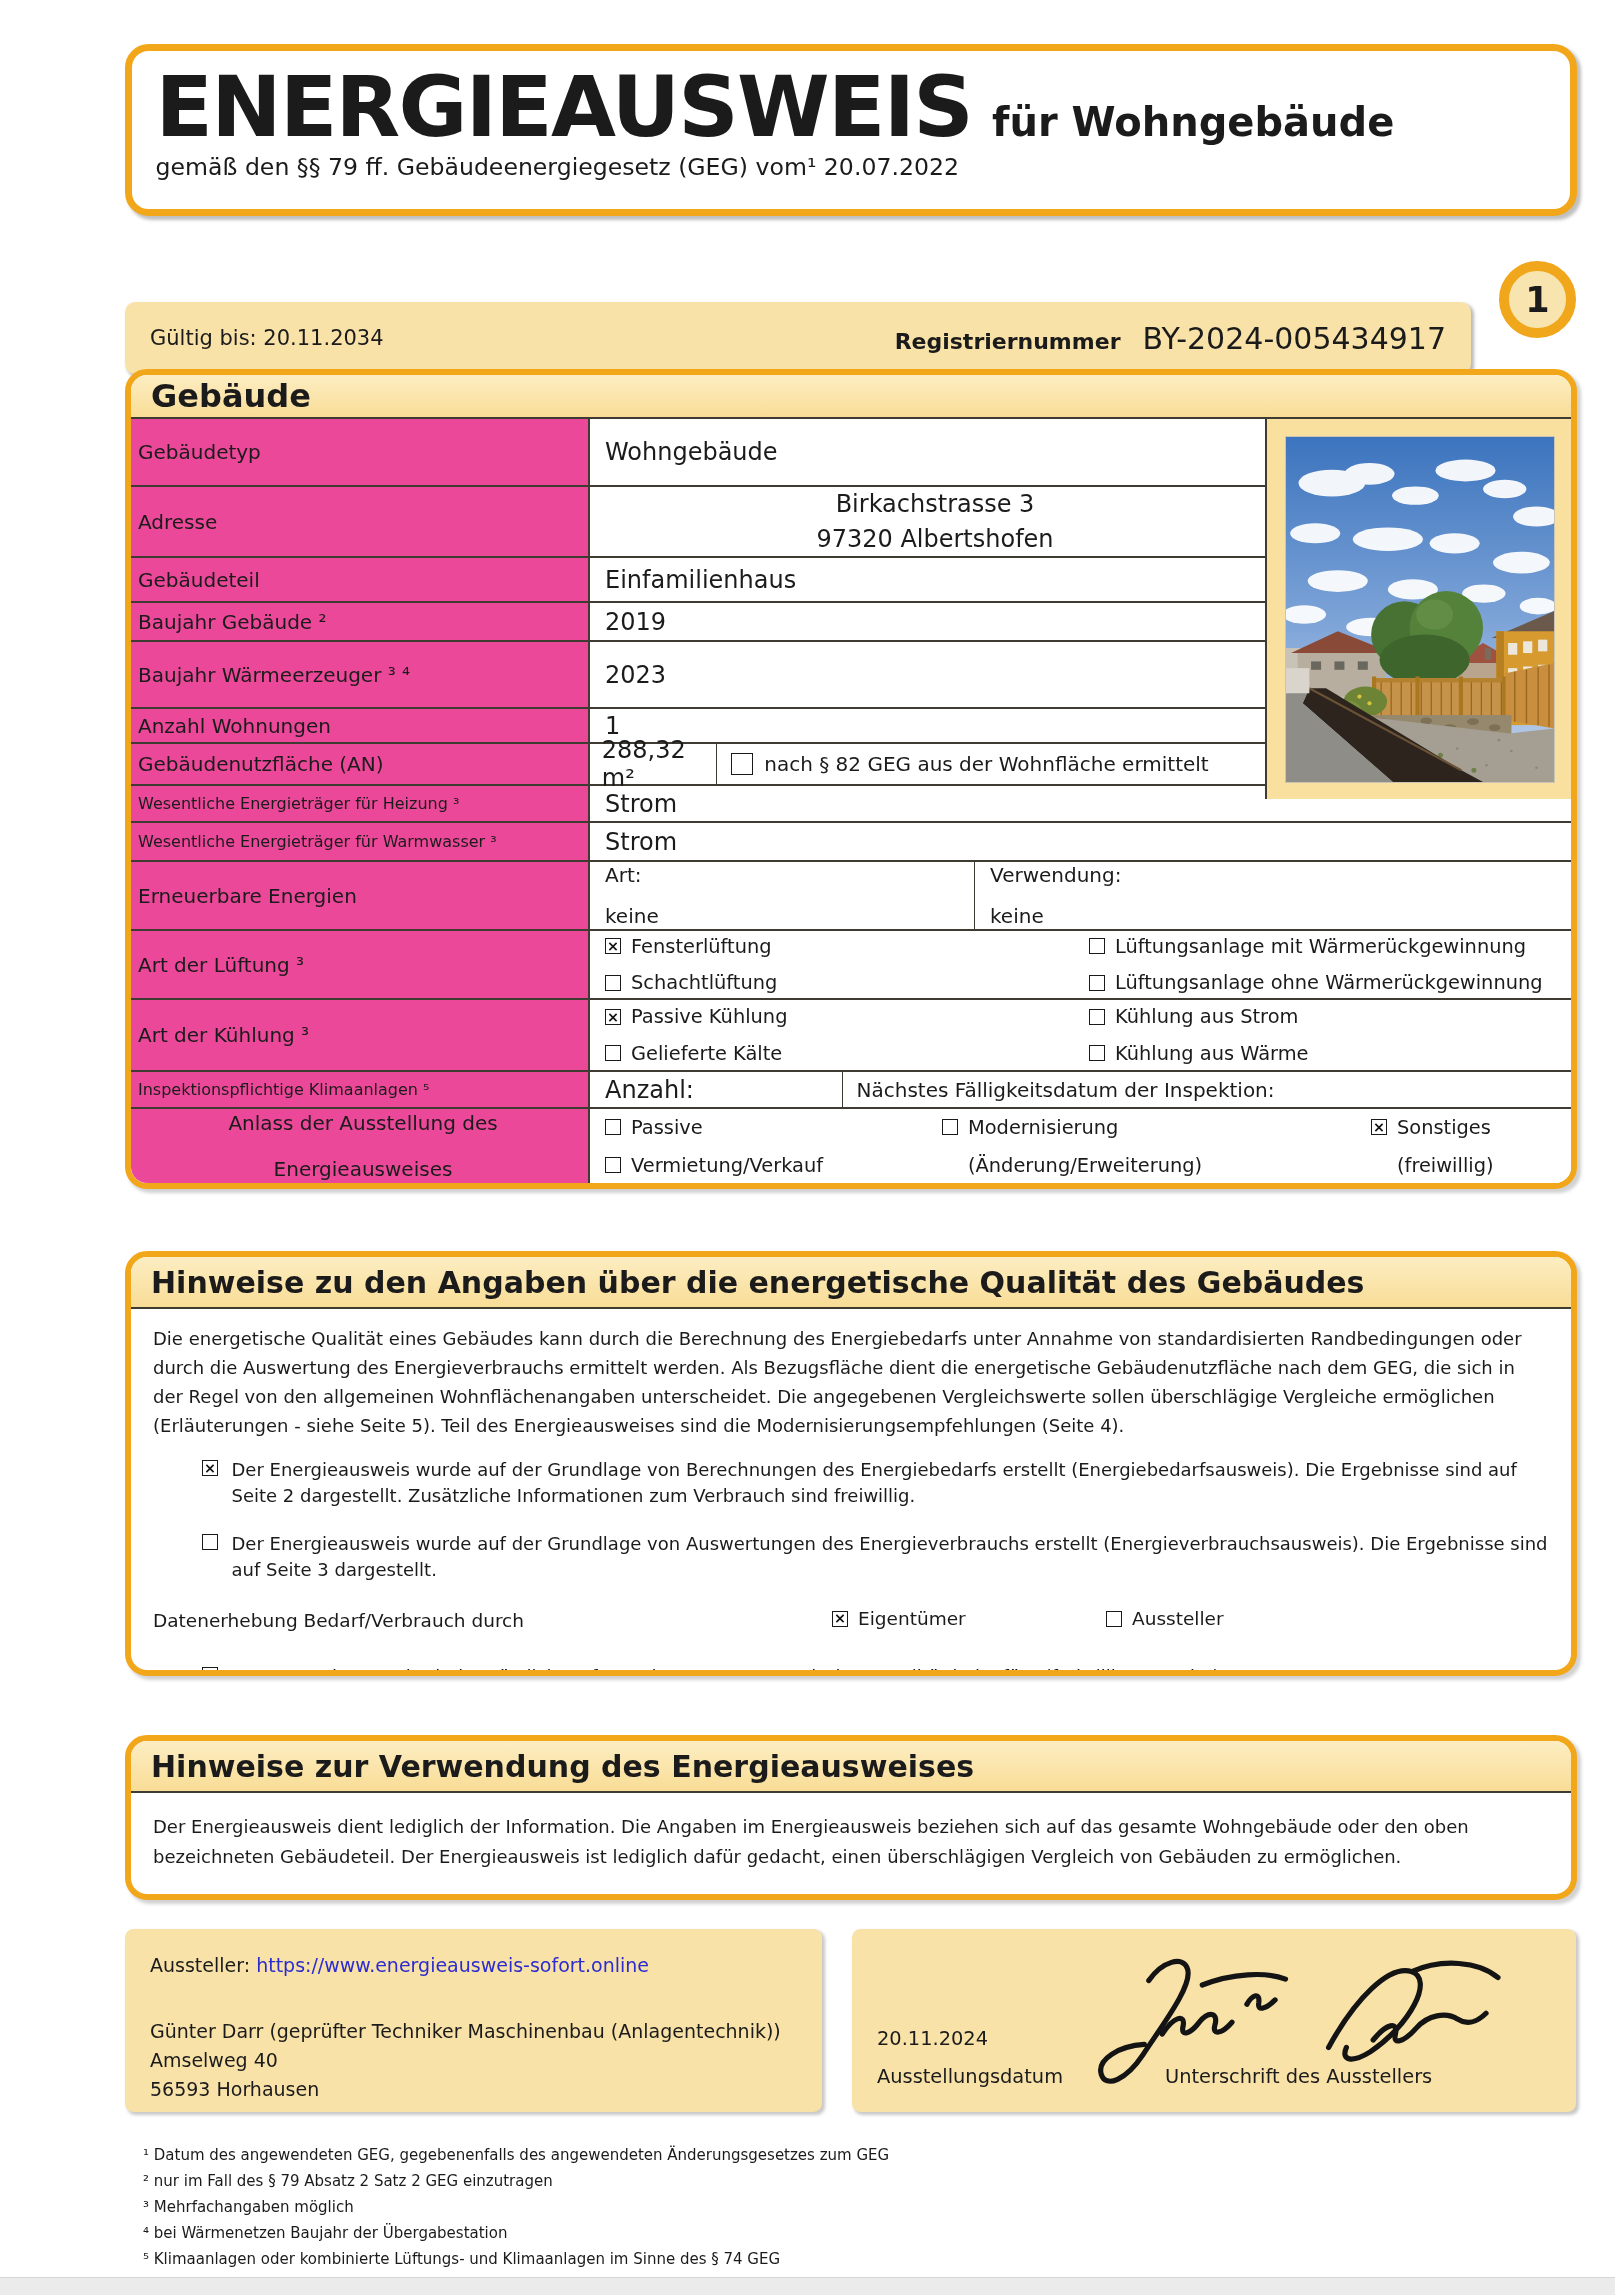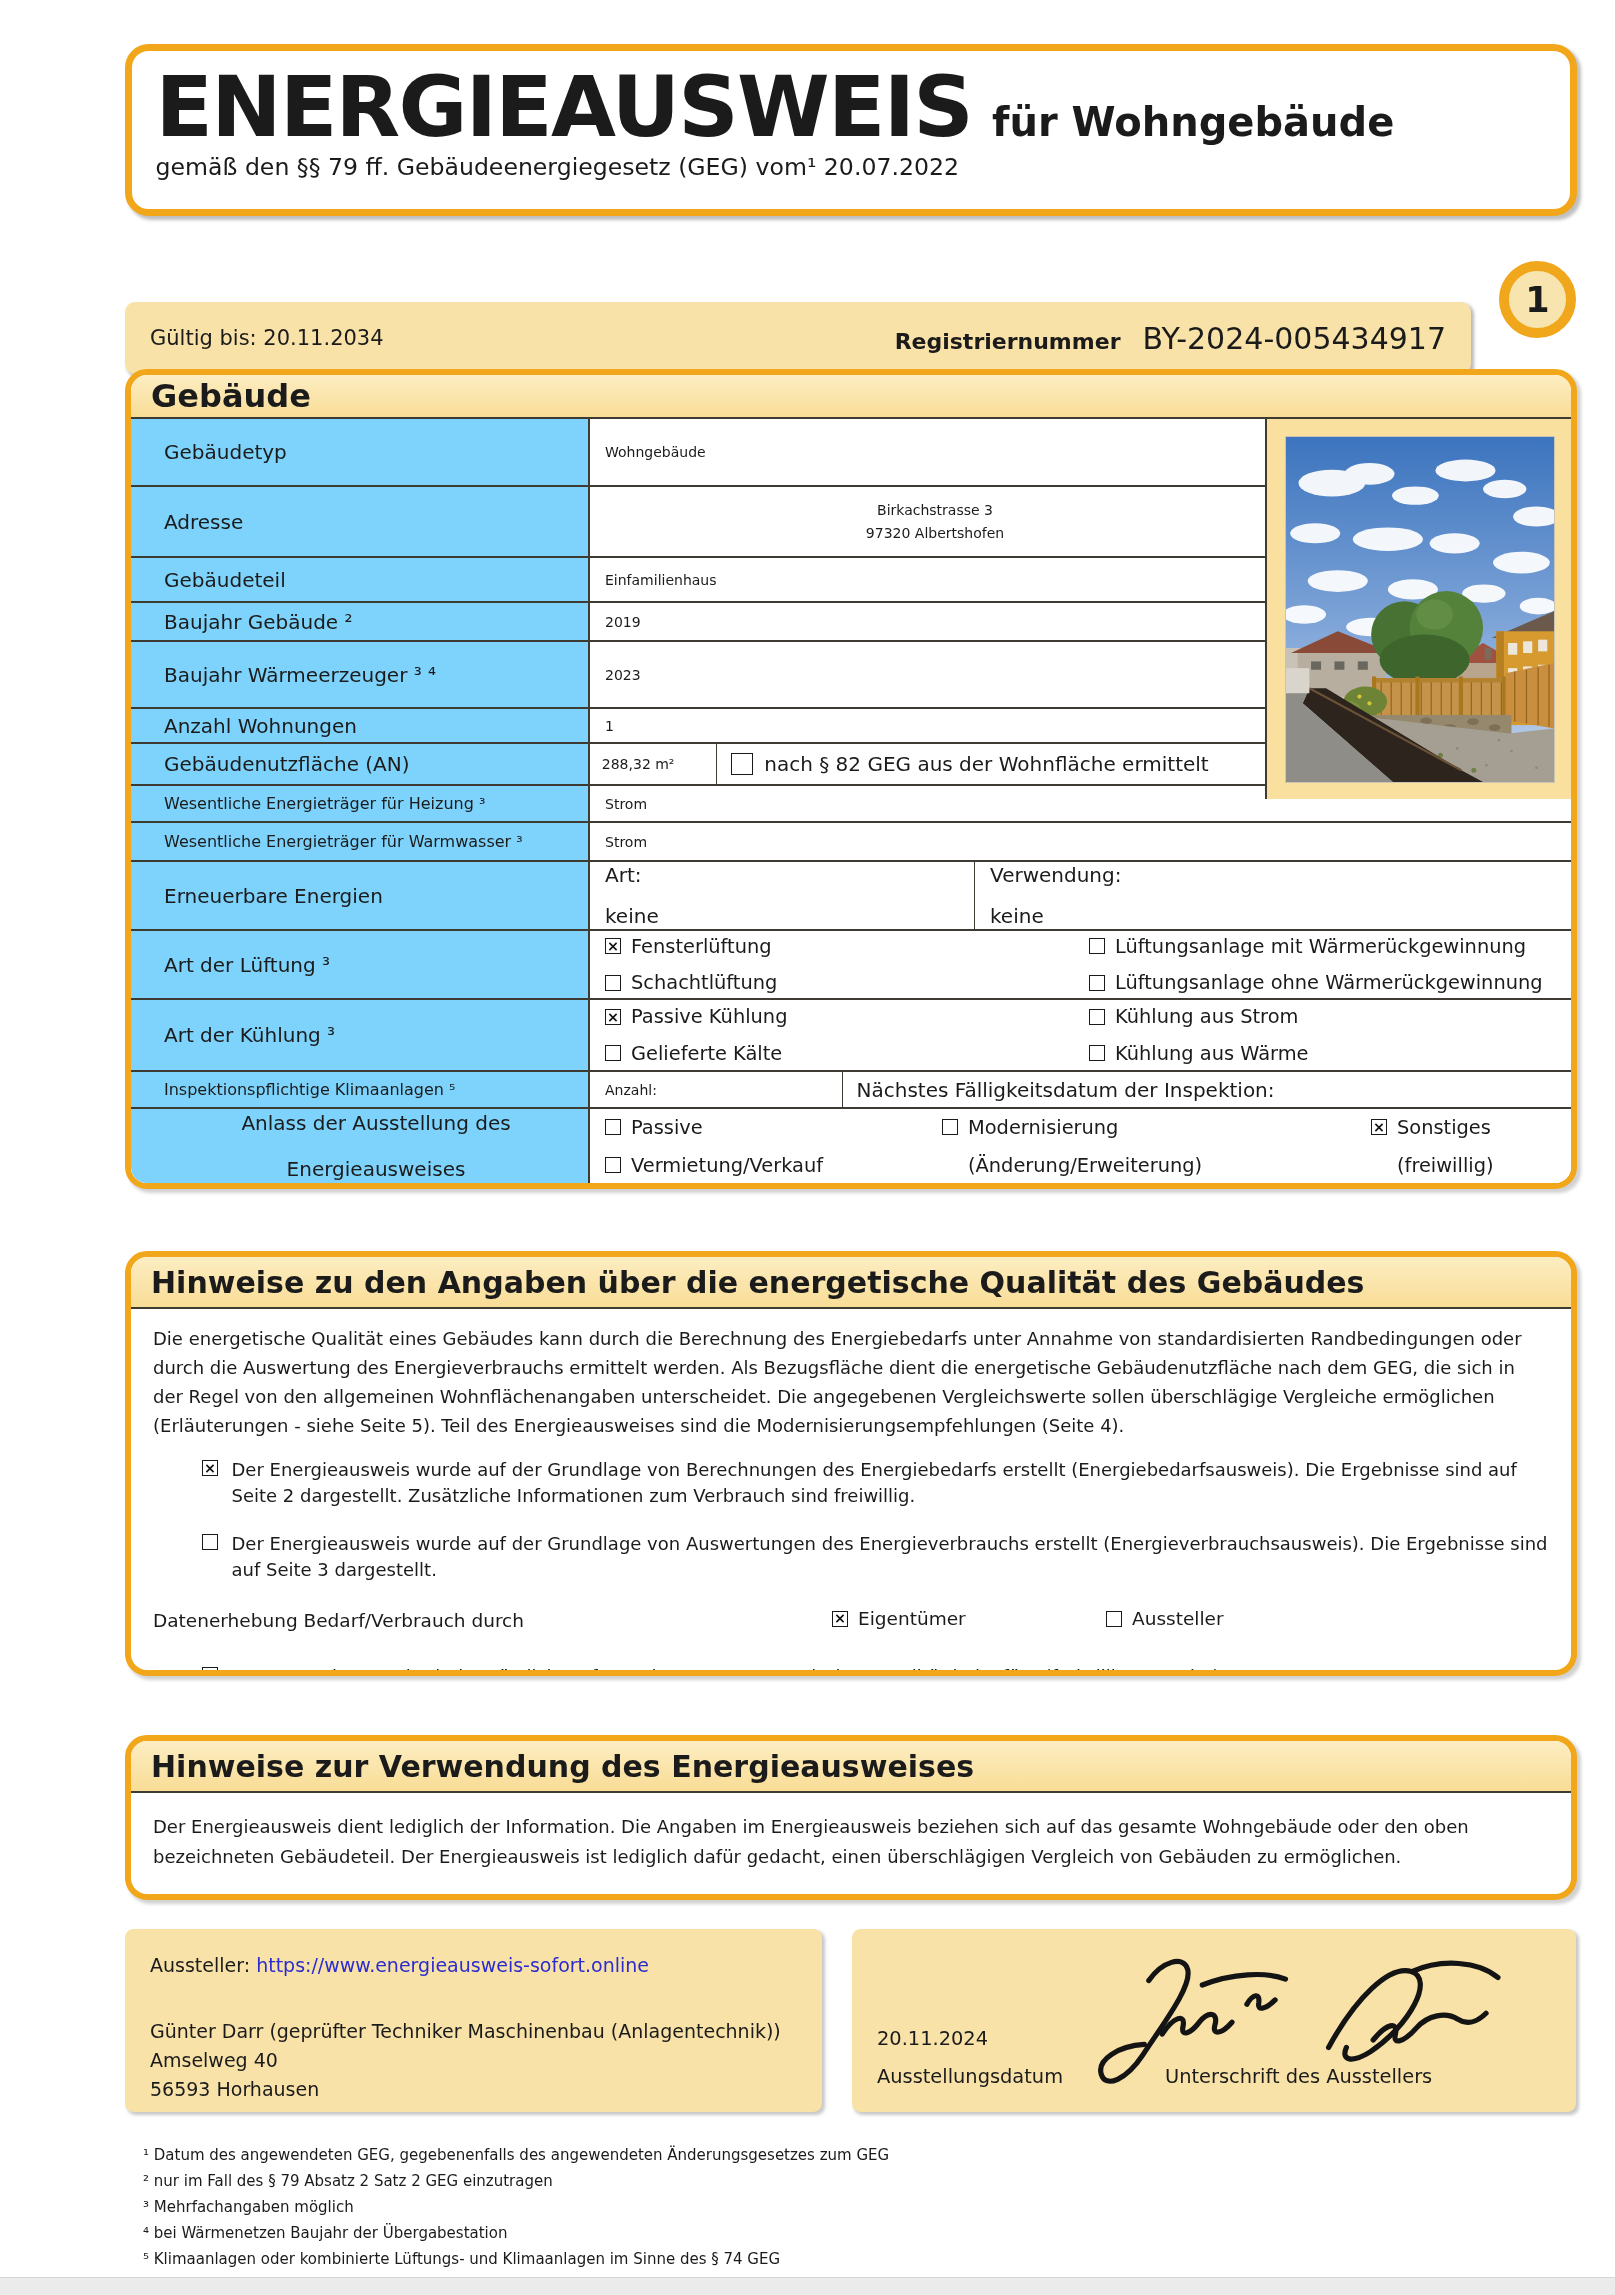--- a/index.html
+++ b/index.html
@@ -34,25 +34,25 @@
     font-weight:bold; }
   .band.h52 { height:44px; font-size:32px; }
   .band.h62 { height:52px; font-size:30px; }
 
   
   .sec-building { top:369px; }
   .tbody { position:relative; background:#fff; }
   .trow { display:flex; border-top:2.5px solid #3e3c32; background:#fff; }
   .trow.first { border-top:none; }
   .trow.short { margin-right:306px; }
-  .lbl { flex:0 0 459px; background:#7dd3fc; border-right:2.5px solid #3e3c32;
-    display:flex; align-items:center; padding-left:33px; font-size:20px; white-space:nowrap; }
+  .lbl { flex:0 0 459px; background:#ec4899; border-right:2.5px solid #3e3c32;
+    display:flex; align-items:center; padding-left:7px; font-size:20px; white-space:nowrap; }
   .lbl.small { font-size:16px; }
   .lbl.twoline { flex-direction:column; align-items:center; justify-content:center; gap:22px; white-space:normal; }
-  .val { flex:1; display:flex; align-items:center; padding-left:15px; font-size:14px; }
+  .val { flex:1; display:flex; align-items:center; padding-left:15px; font-size:24px; }
   .val.fixed150 { flex:0 0 126px; padding-left:11.8px; }
   .val.fixed300 { flex:0 0 252px; }
   .val.multiline { flex-direction:column; align-items:center; justify-content:center; gap:6.7px; }
   .subcell { border-left:1.7px solid #3e3c32; flex:1; display:flex; align-items:center; gap:11.8px; padding-left:13.5px; font-size:20px; }
   .encol { flex:0 0 385px; border-right:1.7px solid #3e3c32; display:flex; flex-direction:column; justify-content:center; gap:17px; padding-left:15px; font-size:20px; }
   .encol.last { flex:1; border-right:none; }
   .optgrid { flex:1; display:grid; grid-template-columns:484px 1fr; row-gap:13.5px; align-content:center; padding-left:15px; }
   .anlassgrid { flex:1; display:grid; grid-template-columns:337px 429px 1fr; row-gap:15px; align-content:center; padding-left:15px; }
   .opt { display:flex; align-items:center; gap:10px; font-size:19.4px; }
   .optsub { padding-left:26px; font-size:19.4px; }

